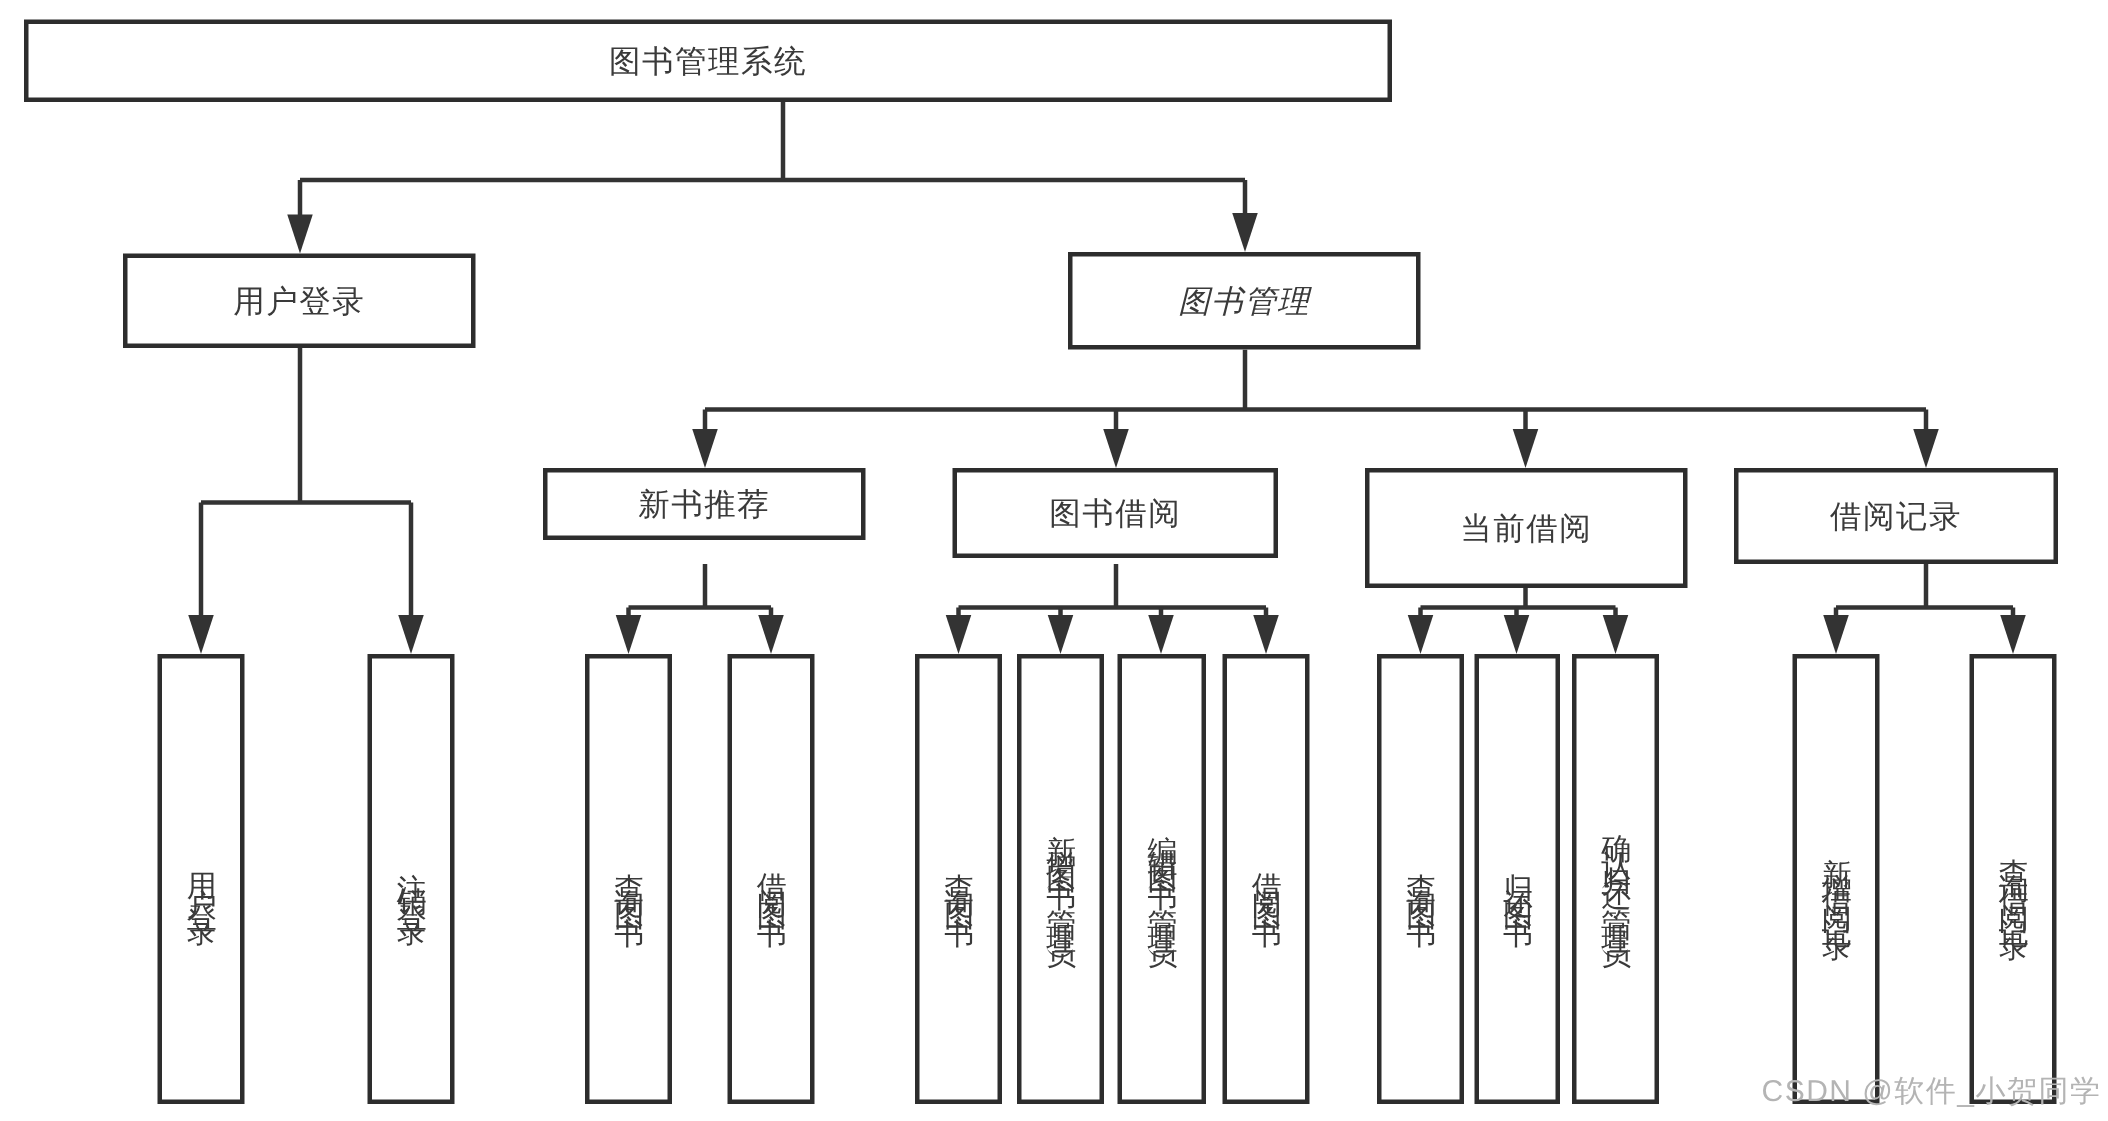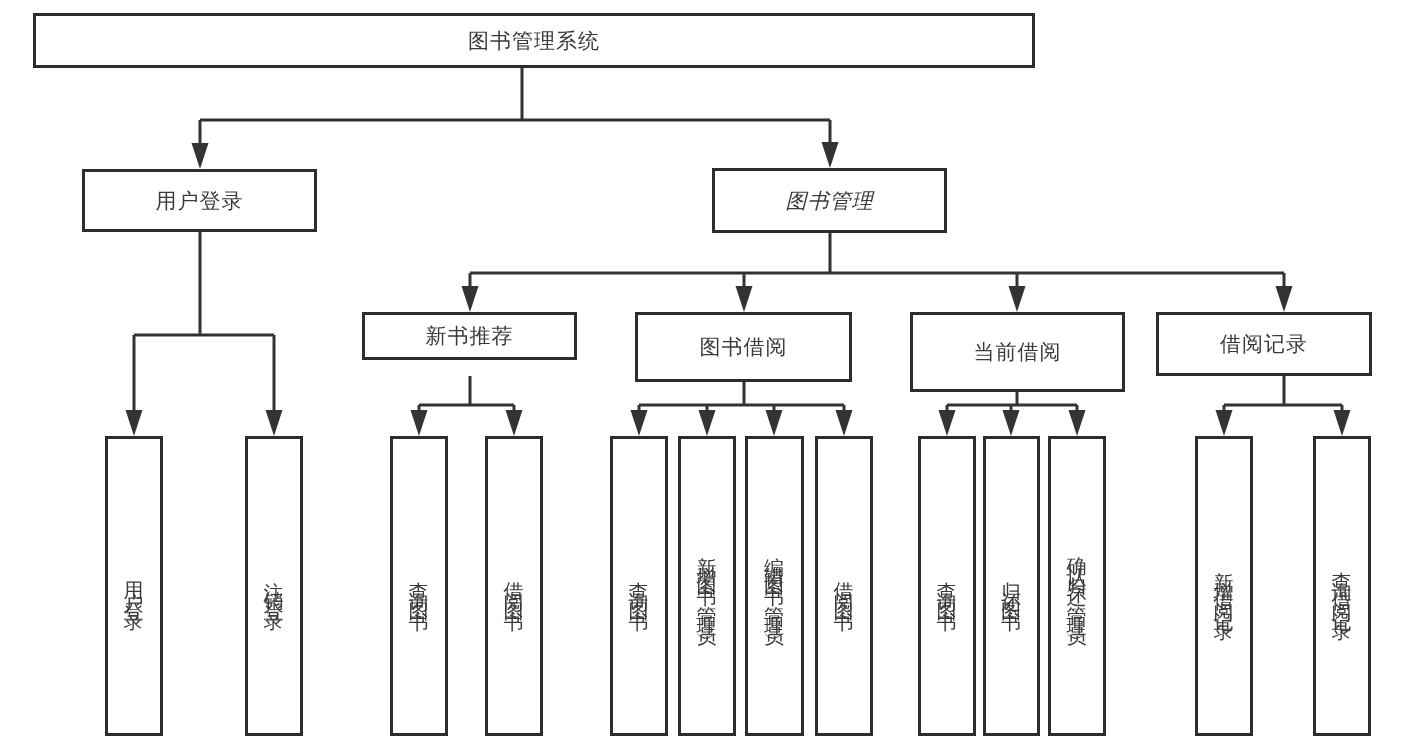--- a/index.html
+++ b/index.html
@@ -119,35 +119,35 @@
       <path d="M765.5 410 L782.5 410 L774 436 Z"></path>
       <path d="M835.5 410 L852.5 410 L844 436 Z"></path>
       <path d="M938.5 410 L955.5 410 L947 436 Z"></path>
       <path d="M1002.5 410 L1019.5 410 L1011 436 Z"></path>
       <path d="M1068.5 410 L1085.5 410 L1077 436 Z"></path>
       <path d="M1215.5 410 L1232.5 410 L1224 436 Z"></path>
       <path d="M1333.5 410 L1350.5 410 L1342 436 Z"></path>
     </g>
   </svg>
 
-  <div class="node h" style="left:33px; top:13px; width:1002px; height:55px;font-family:Liberation Serif, serif;">
+  <div class="node h" style="left:16px; top:13px; width:912px; height:55px;font-family:Liberation Serif, serif;">
     <span>图书管理系统</span>
   </div>
 
   <div class="node h" style="left:82px; top:169px; width:235px; height:63px;">
     <span>用户登录</span>
   </div>
   <div class="node h" style="left:712px; top:168px; width:235px; height:65px;font-style:italic;">
     <span>图书管理</span>
   </div>
 
   <div class="node h" style="left:362px; top:312px; width:215px; height:48px;">
     <span>新书推荐</span>
   </div>
-  <div class="node h" style="left:635px; top:312px; width:217px; height:70px;">
+  <div class="node h" style="left:635px; top:312px; width:217px; height:60px;">
     <span>图书借阅</span>
   </div>
   <div class="node h" style="left:910px; top:312px; width:215px; height:80px;">
     <span>当前借阅</span>
   </div>
   <div class="node h" style="left:1156px; top:312px; width:216px; height:64px;">
     <span>借阅记录</span>
   </div>
 
   <div class="node leaf" style="left:105px; top:436px; width:58px; height:300px;">
@@ -187,14 +187,15 @@
     <span>确认归还（管理员）</span>
   </div>
 
   <div class="node leaf" style="left:1195px; top:436px; width:58px; height:300px;">
     <span>新增借阅记录</span>
   </div>
   <div class="node leaf" style="left:1313px; top:436px; width:58px; height:300px;">
     <span>查询借阅记录</span>
   </div>
 
+  <div class="watermark">CSDN @软件_小贺同学</div>
 
 </div>
 
 </body></html>

